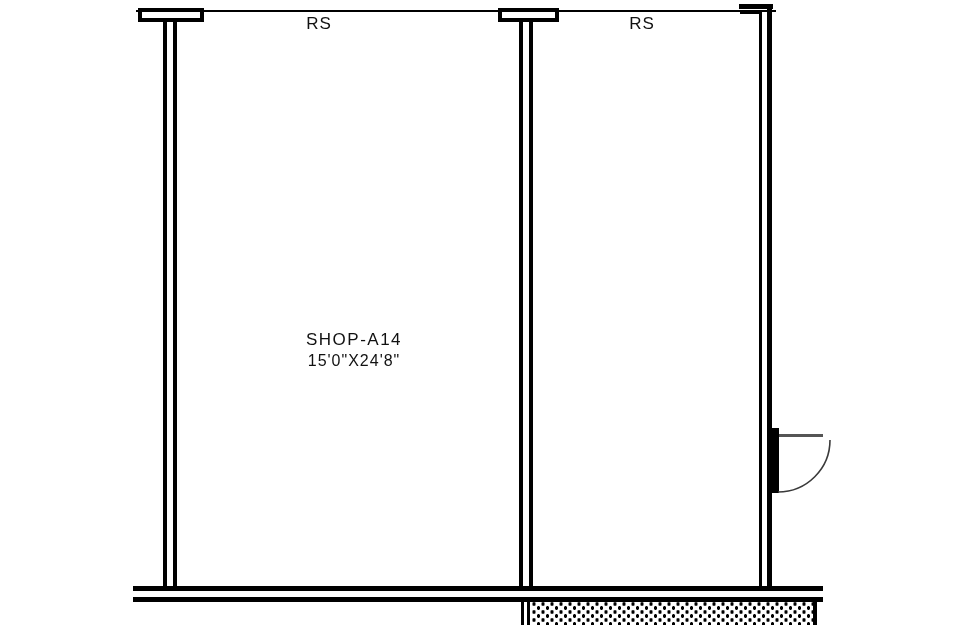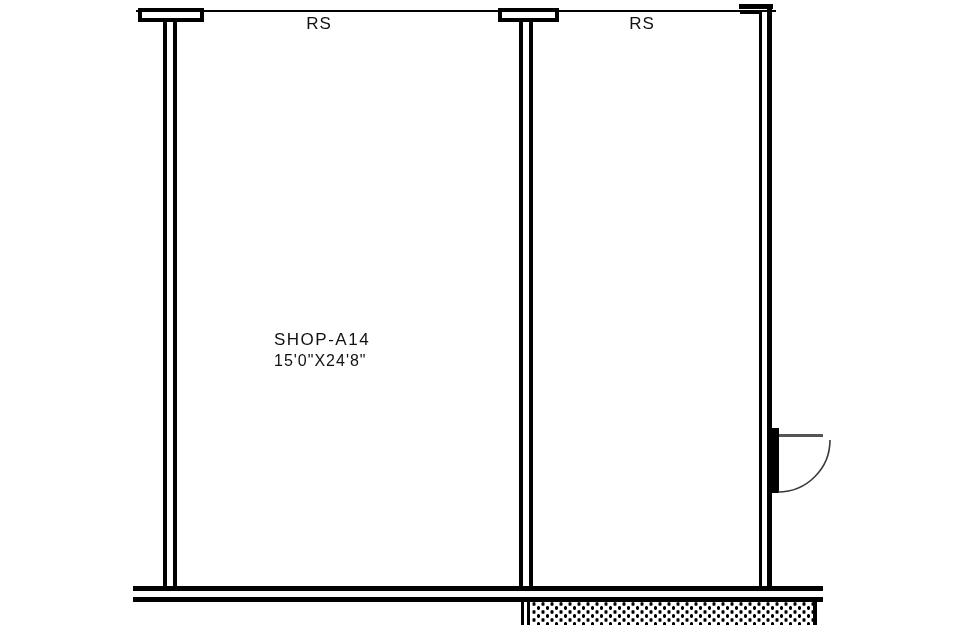--- a/index.html
+++ b/index.html
@@ -32,21 +32,21 @@
     position:absolute;
     width:56px;
     text-align:center;
     font-size:17px;
     letter-spacing:1px;
     color:var(--text);
   }
   .room-label{
     position:absolute;
     width:160px;
-    text-align:left;
+    text-align:center;
     color:var(--text);
   }
   .room-name{
     font-size:17px;
     letter-spacing:1.5px;
     line-height:21px;
     white-space:nowrap;
   }
   .room-dims{
     font-size:16px;

